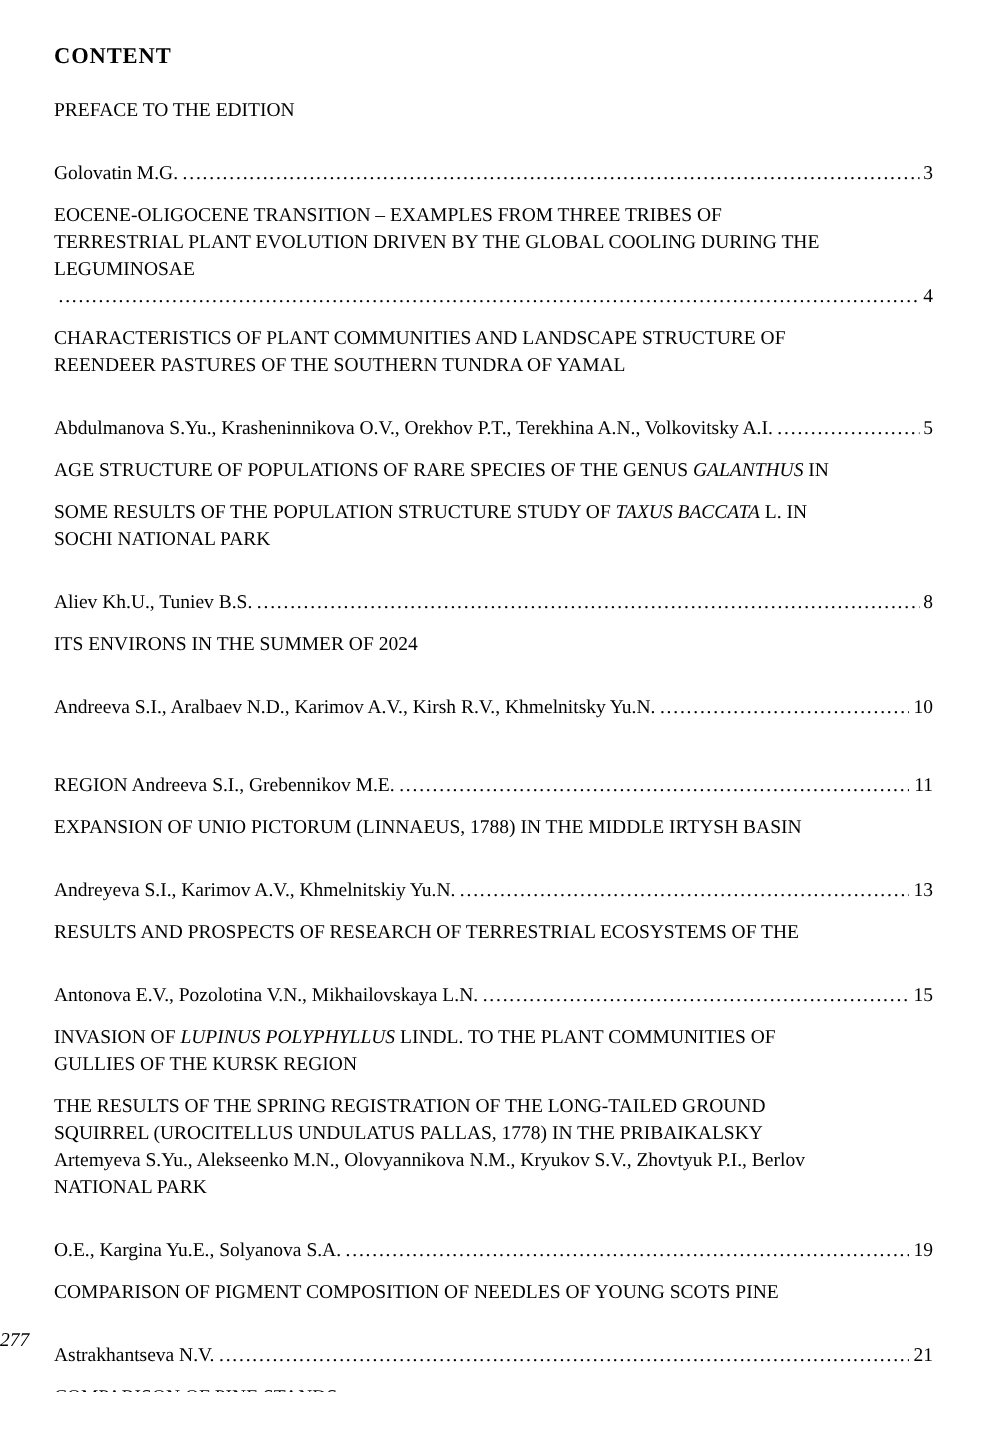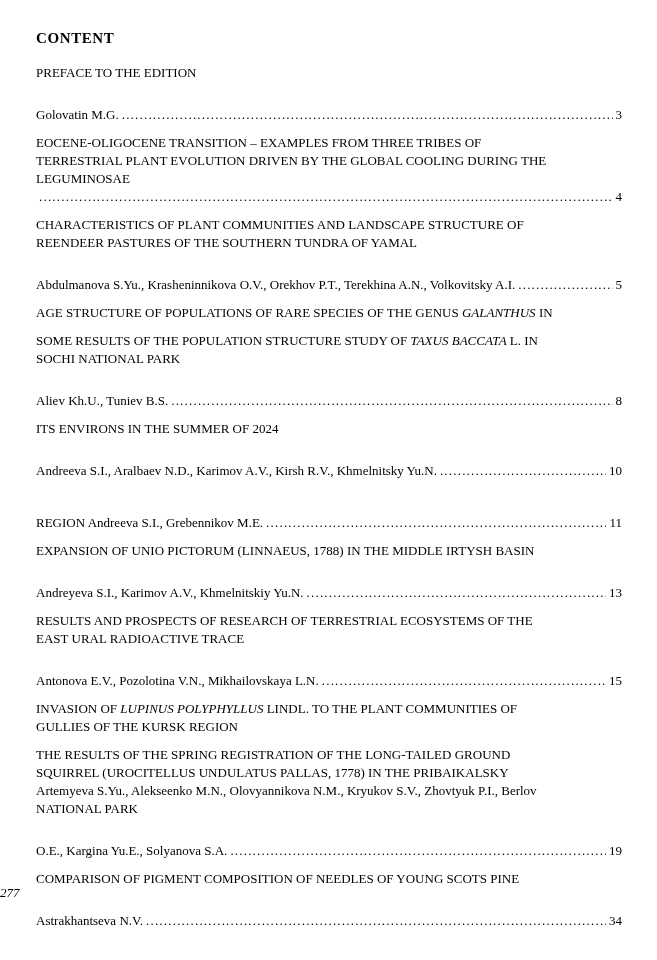--- a/index.html
+++ b/index.html
@@ -124,21 +124,20 @@
       <div class="entry">
         <div class="line title-line"><span class="seg-caps">EXPANSION OF UNIO PICTORUM (LINNAEUS, 1788) IN THE MIDDLE IRTYSH BASIN</span></div>
         <div class="line leader-row">
           <span class="leader-text"><span class="seg-plain">Andreyeva S.I., Karimov A.V., Khmelnitskiy Yu.N.</span></span>
           <span class="dots"></span>
           <span class="pagenum">13</span>
         </div>
       </div>
       <div class="entry">
         <div class="line title-line"><span class="seg-caps">RESULTS AND PROSPECTS OF RESEARCH OF TERRESTRIAL ECOSYSTEMS OF THE</span></div>
-        <div class="line title-line"><span class="seg-caps">EAST URAL RADIOACTIVE TRACE</span></div>
         <div class="line leader-row">
           <span class="leader-text"><span class="seg-plain">Antonova E.V., Pozolotina V.N., Mikhailovskaya L.N.</span></span>
           <span class="dots"></span>
           <span class="pagenum">15</span>
         </div>
       </div>
       <div class="entry">
         <div class="line title-line"><span class="seg-caps">INVASION OF </span><span class="seg-caps italic">LUPINUS POLYPHYLLUS</span><span class="seg-caps"> LINDL. TO THE PLANT COMMUNITIES OF</span></div>
         <div class="line title-line"><span class="seg-caps">GULLIES OF THE KURSK REGION</span></div>
       </div>
@@ -151,21 +150,21 @@
           <span class="leader-text"><span class="seg-plain">O.E., Kargina Yu.E., Solyanova S.A.</span></span>
           <span class="dots"></span>
           <span class="pagenum">19</span>
         </div>
       </div>
       <div class="entry">
         <div class="line title-line"><span class="seg-caps">COMPARISON OF PIGMENT COMPOSITION OF NEEDLES OF YOUNG SCOTS PINE</span></div>
         <div class="line leader-row">
           <span class="leader-text"><span class="seg-plain">Astrakhantseva N.V.</span></span>
           <span class="dots"></span>
-          <span class="pagenum">34</span>
+          <span class="pagenum">21</span>
         </div>
       </div>
       <div class="entry">
         <div class="line title-line"><span class="seg-caps">COMPARISON OF PINE STANDS</span></div>
         <div class="line leader-row">
           <span class="leader-text"><span class="seg-plain">Astrakhantseva N.V.</span></span>
           <span class="dots"></span>
           <span class="pagenum">22</span>
         </div>
       </div>

